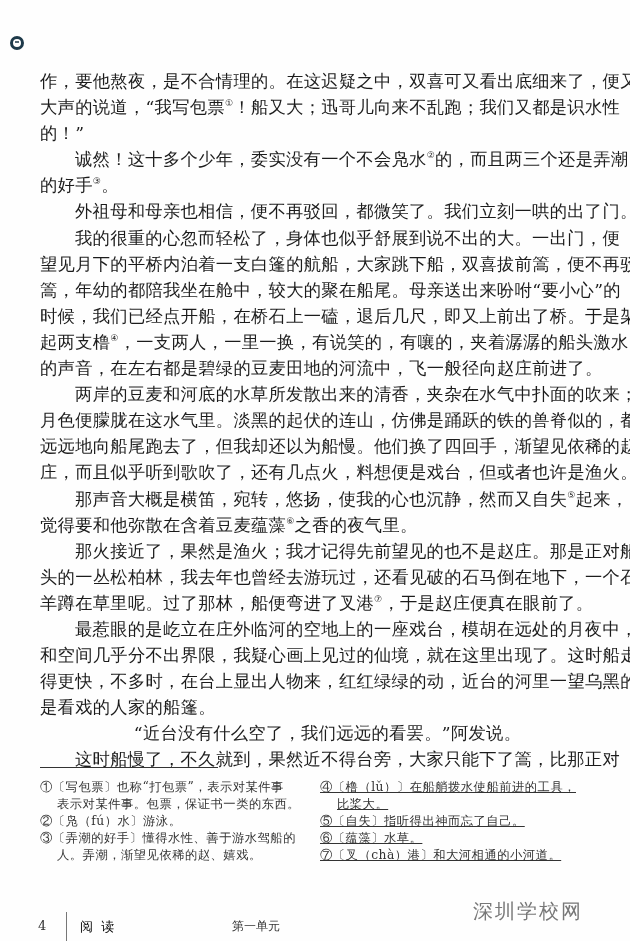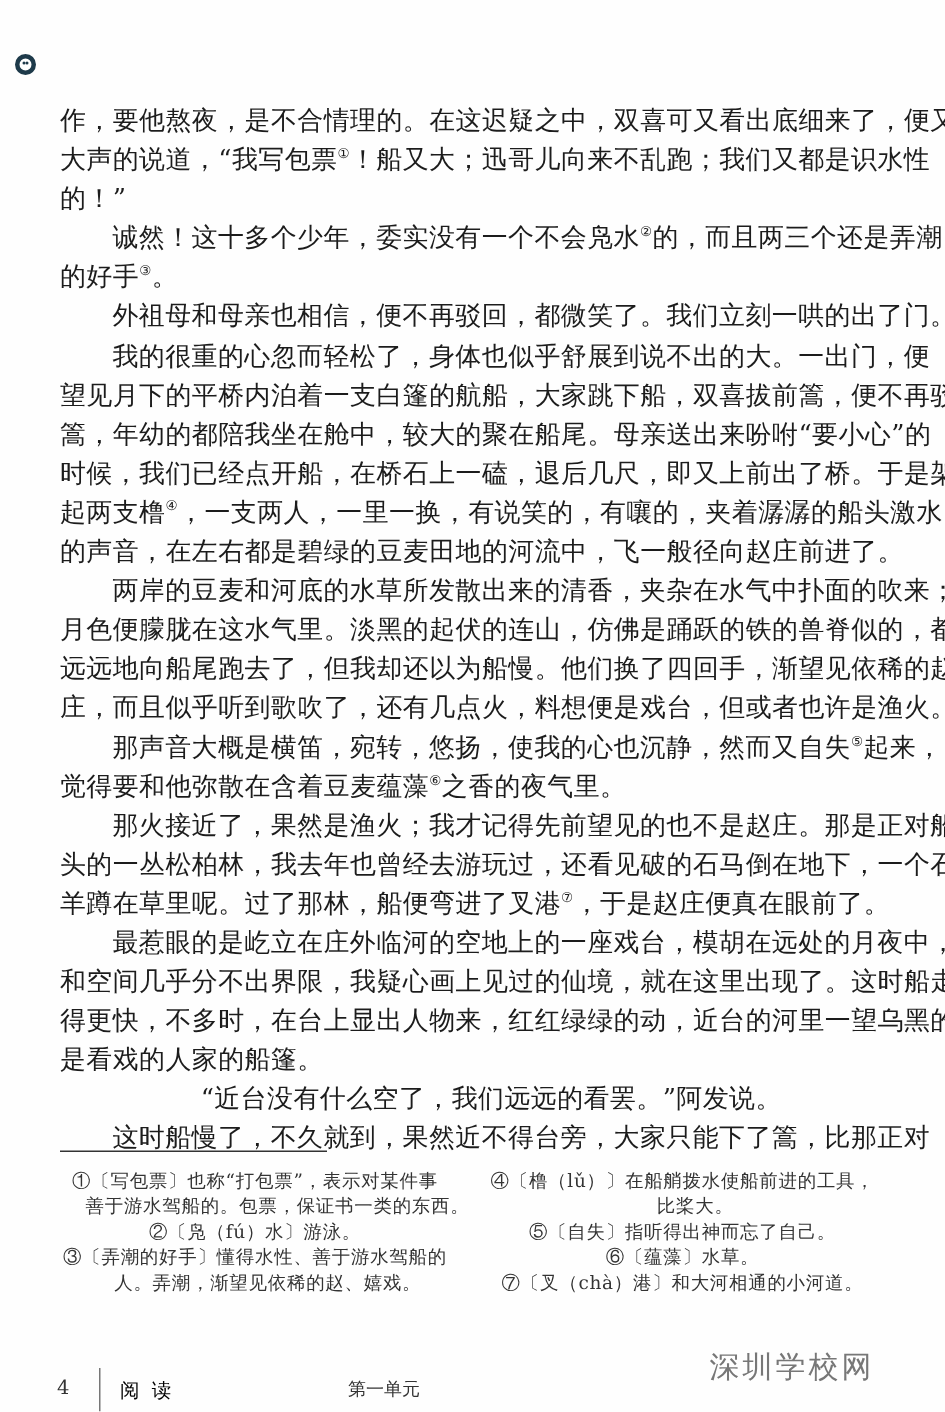--- a/index.html
+++ b/index.html
@@ -18,24 +18,24 @@
   .icon-badge::after { right:2px; }
   .body-text {
     position:absolute; left:40px; top:68px; width:540px;
     font-size:17.3px; line-height:26.1px; letter-spacing:0.3px;
   }
   .line { white-space:nowrap; height:26.1px; }
   .indent { padding-left:35px;text-align:center; }
   sup { font-size:9px; vertical-align:7px; line-height:0; }
   .rule { position:absolute; left:40px; top:767px; width:178px; height:1px; background:#333; }
   .notes {
-    position:absolute; top:779px; font-size:12.3px; line-height:17px; color:#333; letter-spacing:0.5px;text-align:center;
+    position:absolute; top:779px; font-size:12.3px; line-height:17px; color:#333; letter-spacing:0.5px;
   }
   .notes.left { left:40px; width:260px; }
-  .notes.right { left:320px; width:270px; }
+  .notes.right { left:320px; width:270px;text-decoration:underline; }
   .note { white-space:nowrap; }
   .note .cont { padding-left:17px; }
   .footer-pagenum { position:absolute; left:38px; top:918px; font-size:13px; color:#333; }
   .footer-sep { position:absolute; left:66px; top:912px; width:1px; height:29px; background:#777; }
   .footer-section { position:absolute; left:80px; top:918px; font-size:13px; color:#000000; letter-spacing:2px; }
   .footer-unit { position:absolute; left:232px; top:918px; font-size:12px; color:#333; }
   .watermark {
     position:absolute; left:473px; top:898px; font-size:20px; color:#777;
     font-family:"DejaVu Sans", sans-serif; font-weight:300; letter-spacing:2px;
   }
@@ -91,21 +91,21 @@
         <div class="line indent">“近台没有什么空了，我们远远的看罢。”阿发说。</div>
       </div>
       <div>
         <div class="line indent">这时船慢了，不久就到，果然近不得台旁，大家只能下了篙，比那正对</div>
       </div>
     </div>
   <div class="rule"></div>
   <div class="notes left" id="notes-left">
       <div class="note">
         <div>①〔写包票〕也称“打包票”，表示对某件事</div>
-        <div class="cont">善于游水驾船的。包票，保证书一类的东西。</div>
+        <div class="cont">表示对某件事。包票，保证书一类的东西。</div>
       </div>
       <div class="note">
         <div>②〔凫（fú）水〕游泳。</div>
       </div>
       <div class="note">
         <div>③〔弄潮的好手〕懂得水性、善于游水驾船的</div>
         <div class="cont">人。弄潮，渐望见依稀的赵、嬉戏。</div>
       </div>
     </div>
   <div class="notes right" id="notes-right">

